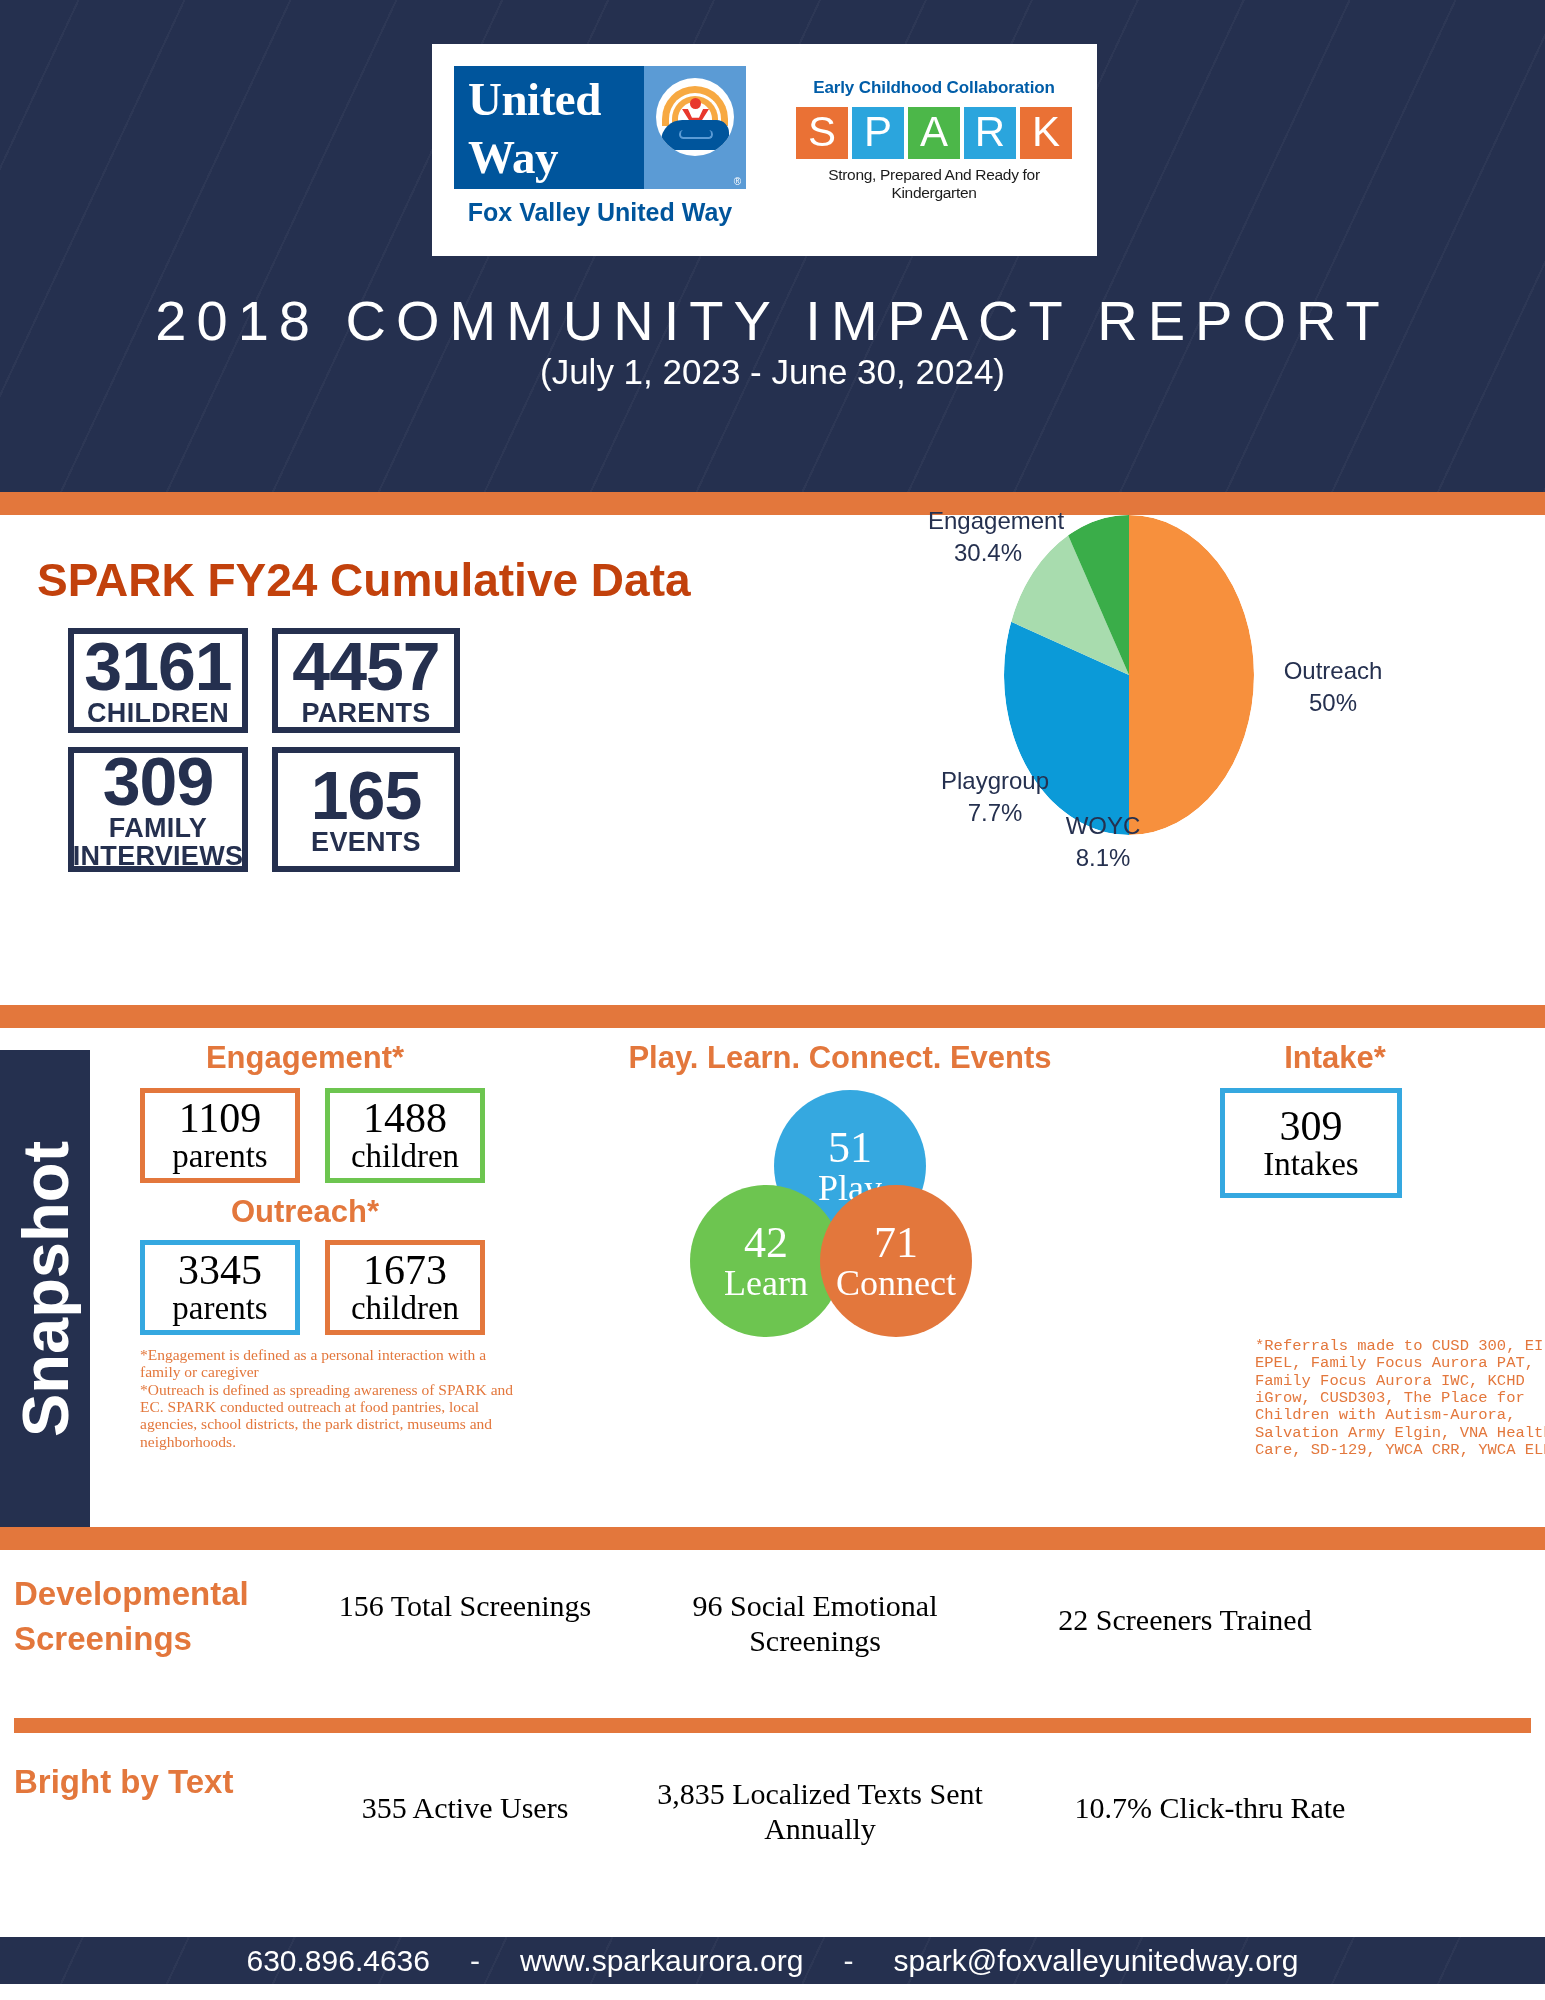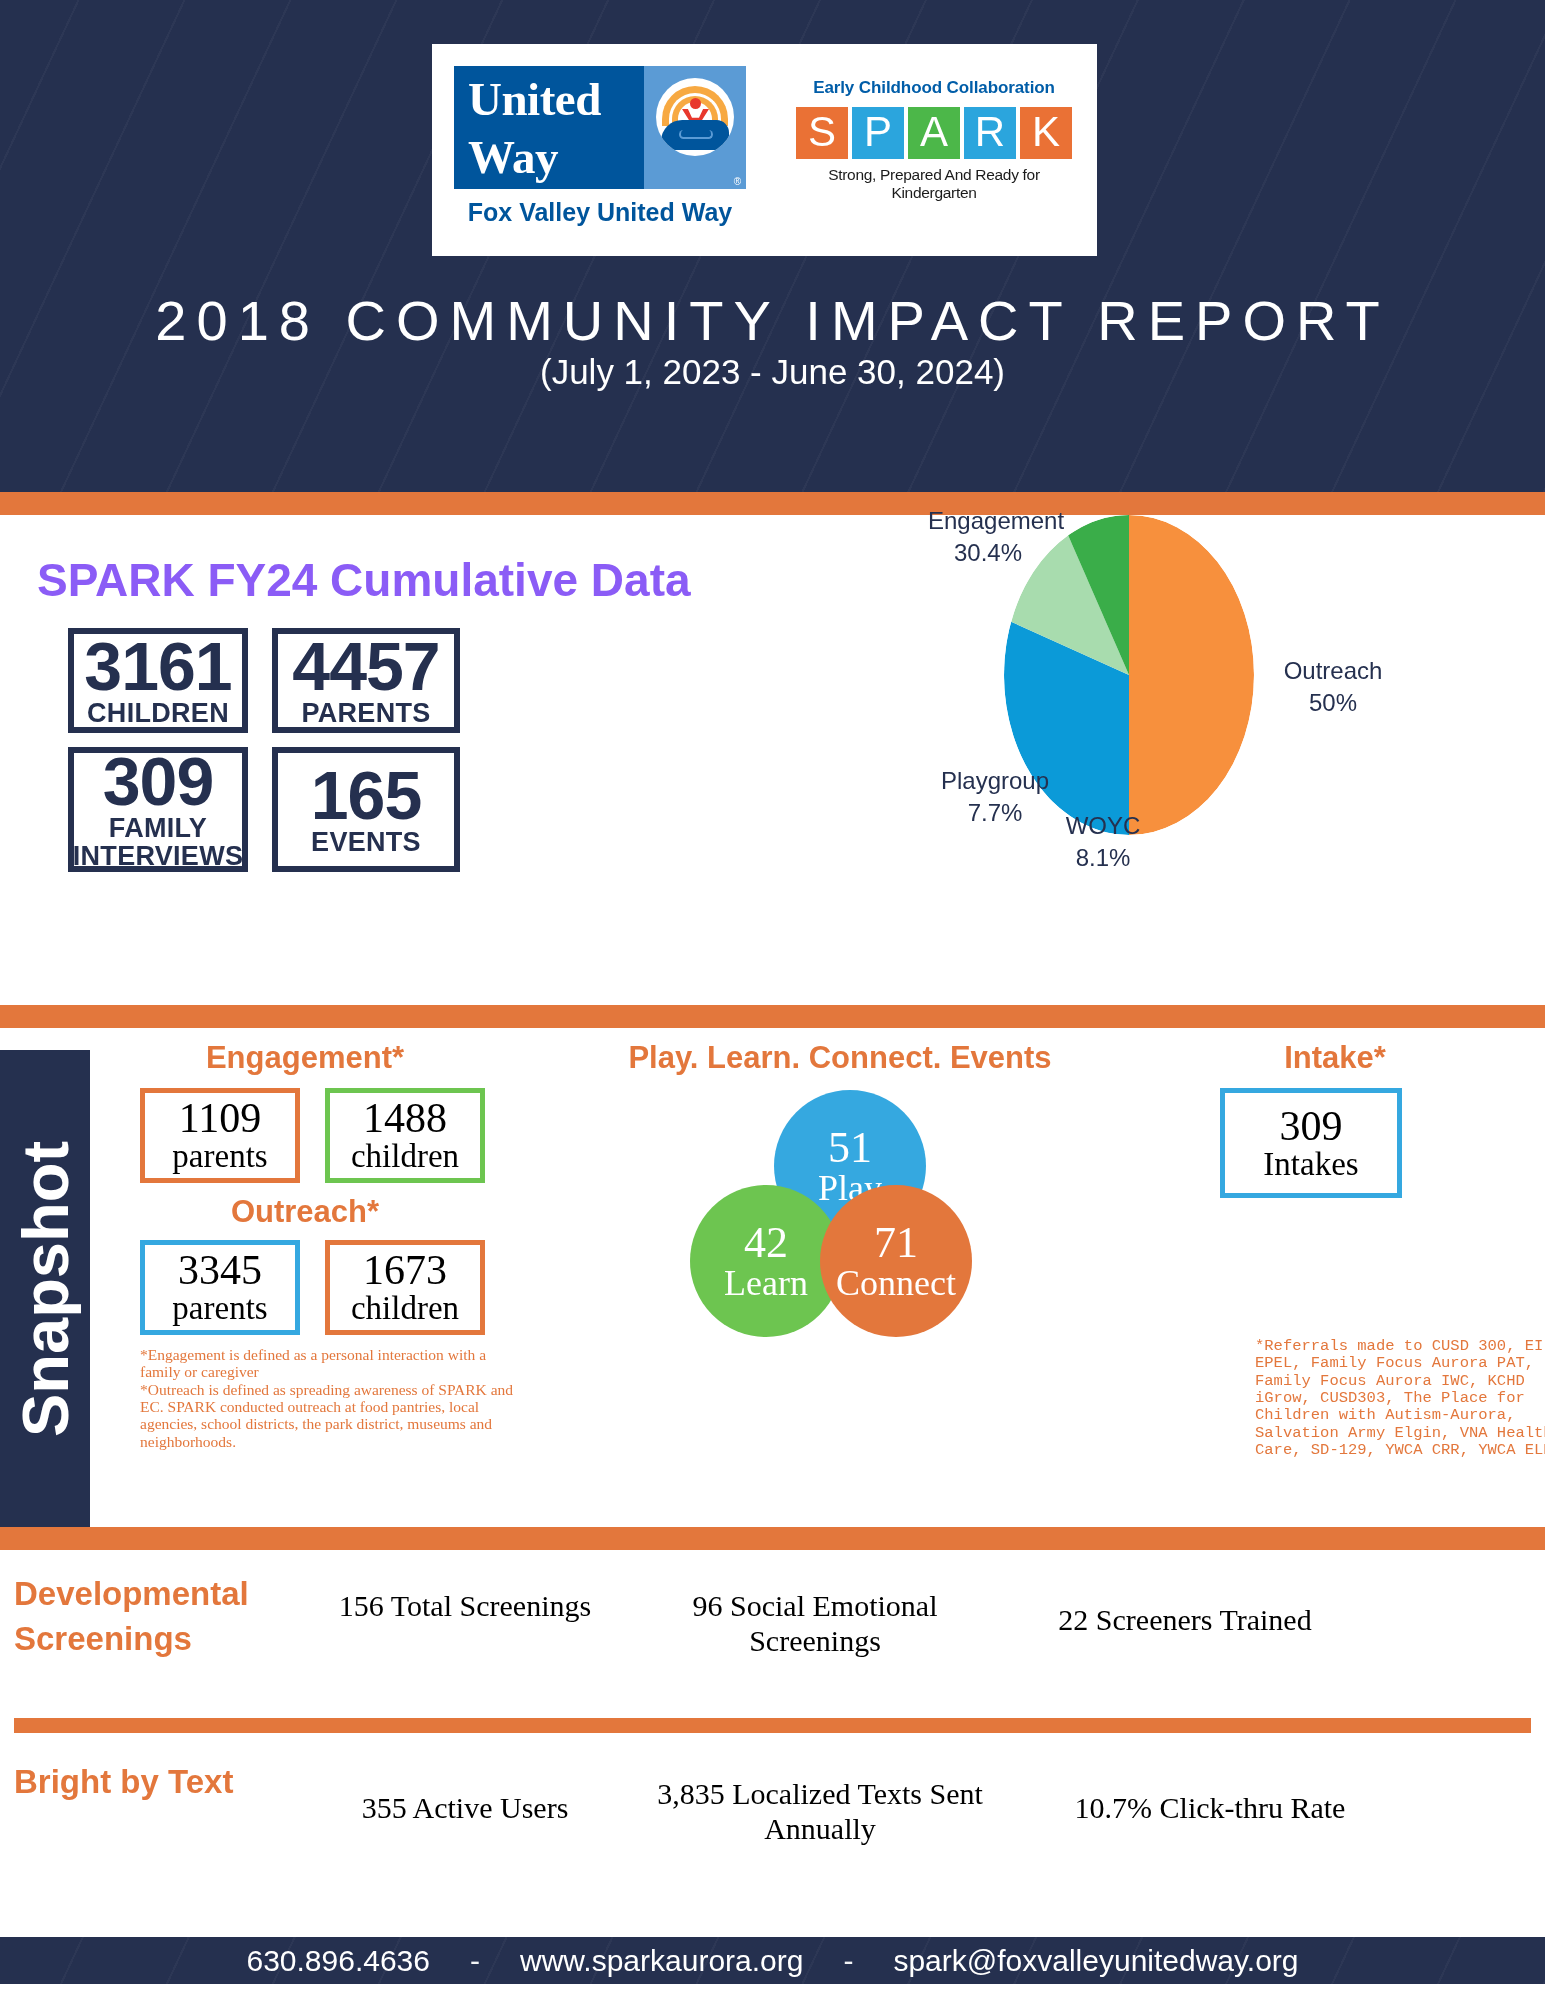--- a/index.html
+++ b/index.html
@@ -117,21 +117,21 @@
   .divider { position: absolute; background: #e3773c; }
   #div-1 { left: 0; top: 492px; width: 1545px; height: 23px; }
   #div-2 { left: 0; top: 1005px; width: 1545px; height: 23px; }
   #div-3 { left: 0; top: 1527px; width: 1545px; height: 23px; }
   #div-4 { left: 14px; top: 1718px; width: 1517px; height: 15px; }
 
   
   #cumulative { position: absolute; left: 0; top: 515px; width: 1545px; height: 490px; }
   #cum-title {
     position: absolute; left: 37px; top: 38px;
-    color: #8b5cf6; font-size: 46px; font-weight: bold;
+    color: #c2410c; font-size: 46px; font-weight: bold;
     font-family: "Liberation Sans", sans-serif;
   }
   .stat-box {
     position: absolute; border: 6px solid #25304f; background: #fff;
     display: flex; flex-direction: column; align-items: center;
     justify-content: center; color: #25304f;
   }
   .stat-num { font-size: 68px; font-weight: bold; line-height: 0.96; letter-spacing: -1px; }
   .stat-lbl { font-size: 27px; font-weight: bold; line-height: 1.05; text-align: center; letter-spacing: 0.3px; }
   #box-children { left: 68px; top: 113px; width: 180px; height: 105px; }

